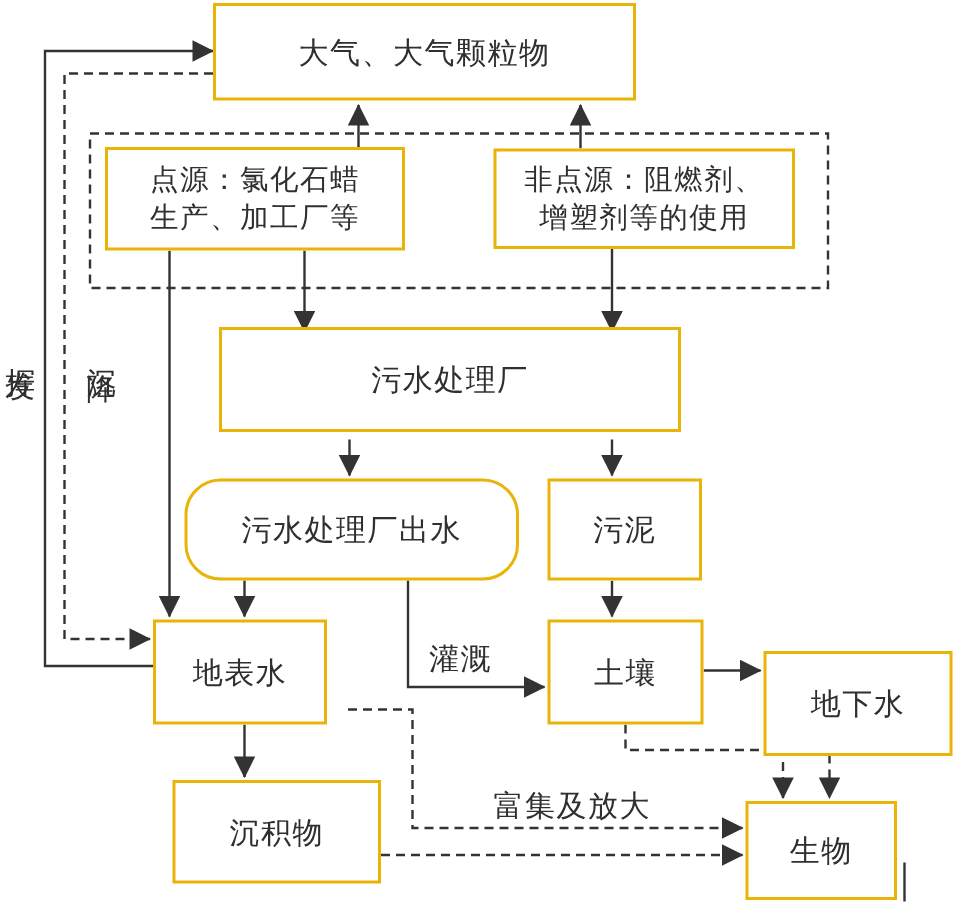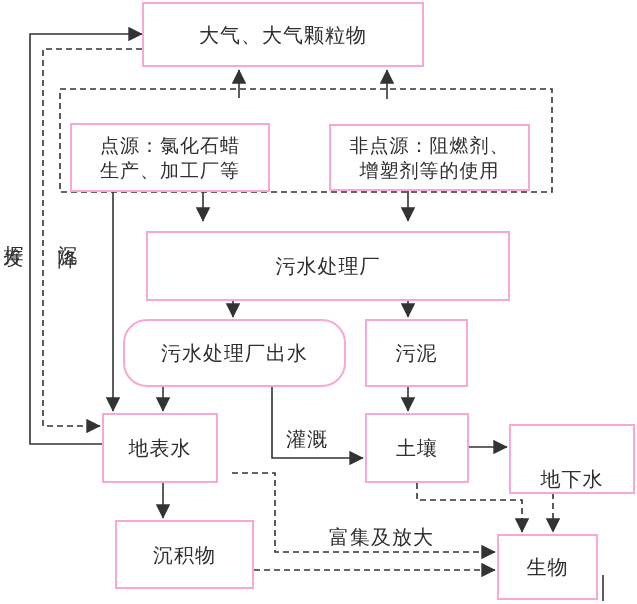--- a/index.html
+++ b/index.html
@@ -3,26 +3,26 @@
 <meta charset="utf-8">
 <style>
   html,body{margin:0;padding:0;background:#ffffff;}
   .stage{
     position:relative;width:637px;height:604px;background:#ffffff;
     font-family:"DejaVu Sans","Liberation Sans",sans-serif;
     color:#2f2f2f;overflow:hidden;
   }
   .lines{position:absolute;left:0;top:0;width:637px;height:604px;}
   .box{
-    position:absolute;box-sizing:border-box;border:2px solid #f9a8d4;background:#ffffff;
+    position:absolute;box-sizing:border-box;border:2px solid #eab308;background:#ffffff;
     display:flex;flex-direction:column;align-items:center;justify-content:center;
     font-size:20px;line-height:1.3;text-align:center;letter-spacing:1px;
   }
   .box .ln{white-space:nowrap;}
-  .src{font-size:19px;margin-top:25px;}
+  .src{font-size:19px;}
   .edge-label{
     position:absolute;font-size:20px;letter-spacing:1px;white-space:nowrap;background:transparent;
   }
   .vert{
     writing-mode:vertical-rl;text-orientation:upright;letter-spacing:4px;
   }
 </style>
 </head>
 <body>
 
@@ -70,41 +70,41 @@
   <div class="box src" style="left:70px;top:98px;width:200px;height:69px;">
     <span class="ln">点源：氯化石蜡</span>
     <span class="ln">生产、加工厂等</span>
   </div>
 
   <div class="box src" style="left:329px;top:99px;width:201px;height:67px;">
     <span class="ln">非点源：阻燃剂、</span>
     <span class="ln">增塑剂等的使用</span>
   </div>
 
-  <div class="box" style="left:146px;top:231px;width:364px;height:70px;">
+  <div class="box" style="left:146px;top:218px;width:308px;height:70px;">
     <span class="ln">污水处理厂</span>
   </div>
 
   <div class="box" style="left:123px;top:319px;width:223px;height:68px;border-radius:24px;">
     <span class="ln">污水处理厂出水</span>
   </div>
 
   <div class="box" style="left:365px;top:319px;width:103px;height:68px;">
     <span class="ln">污泥</span>
   </div>
 
   <div class="box" style="left:102px;top:413px;width:116px;height:70px;">
     <span class="ln">地表水</span>
   </div>
 
   <div class="box" style="left:365px;top:413px;width:104px;height:70px;">
     <span class="ln">土壤</span>
   </div>
 
-  <div class="box" style="left:509px;top:424px;width:126px;height:70px;justify-content:flex-end;">
+  <div class="box" style="left:509px;top:434px;width:126px;height:70px;">
     <span class="ln">地下水</span>
   </div>
 
   <div class="box" style="left:115px;top:520px;width:139px;height:69px;">
     <span class="ln">沉积物</span>
   </div>
 
   <div class="box" style="left:497px;top:534px;width:101px;height:66px;">
     <span class="ln">生物</span>
   </div>

